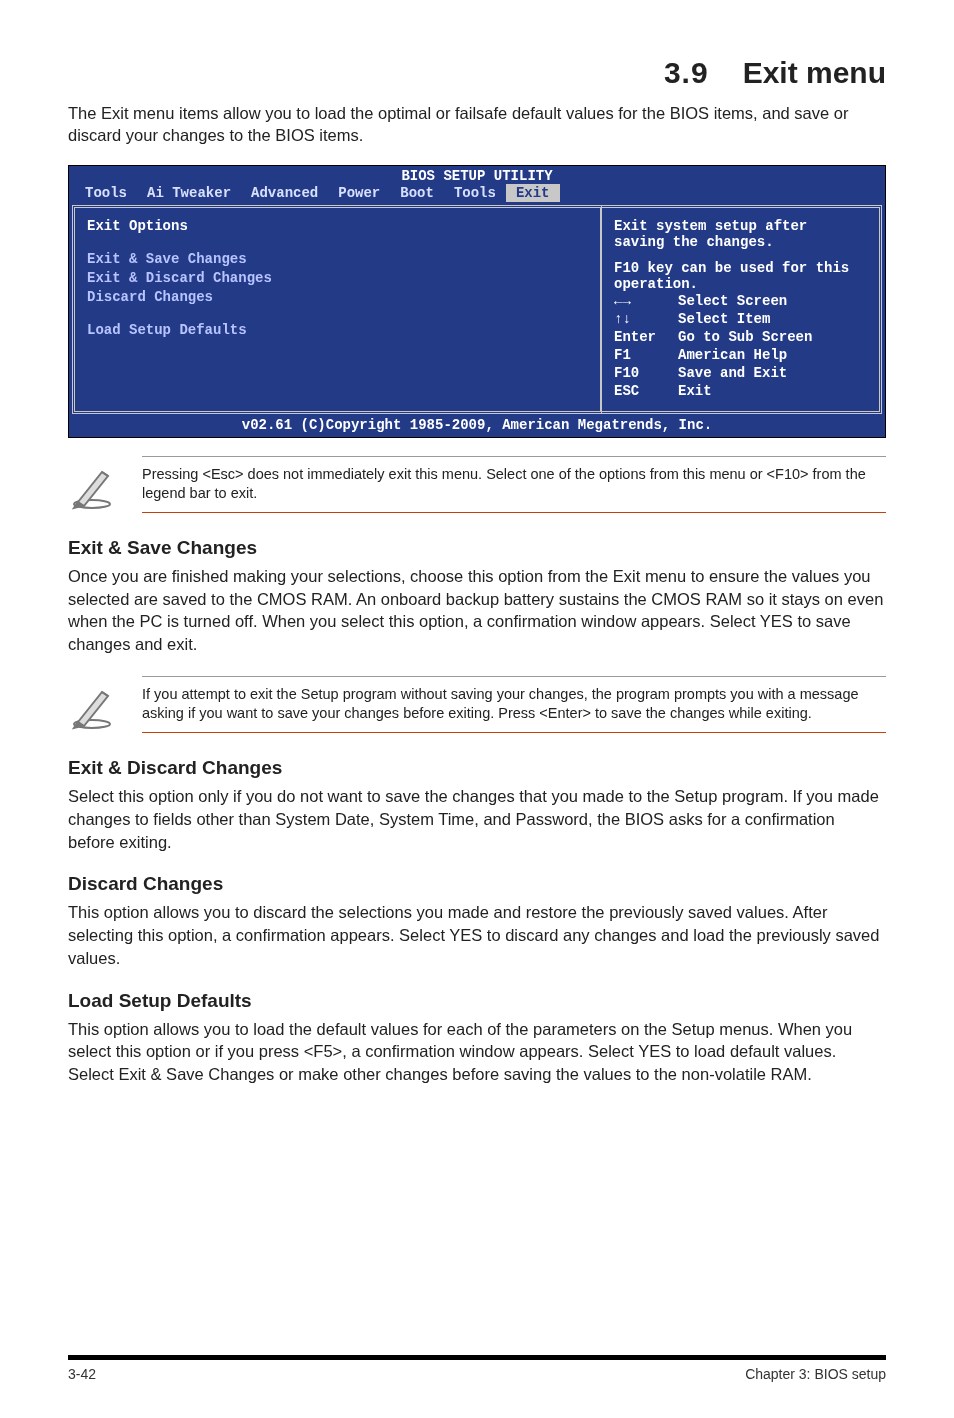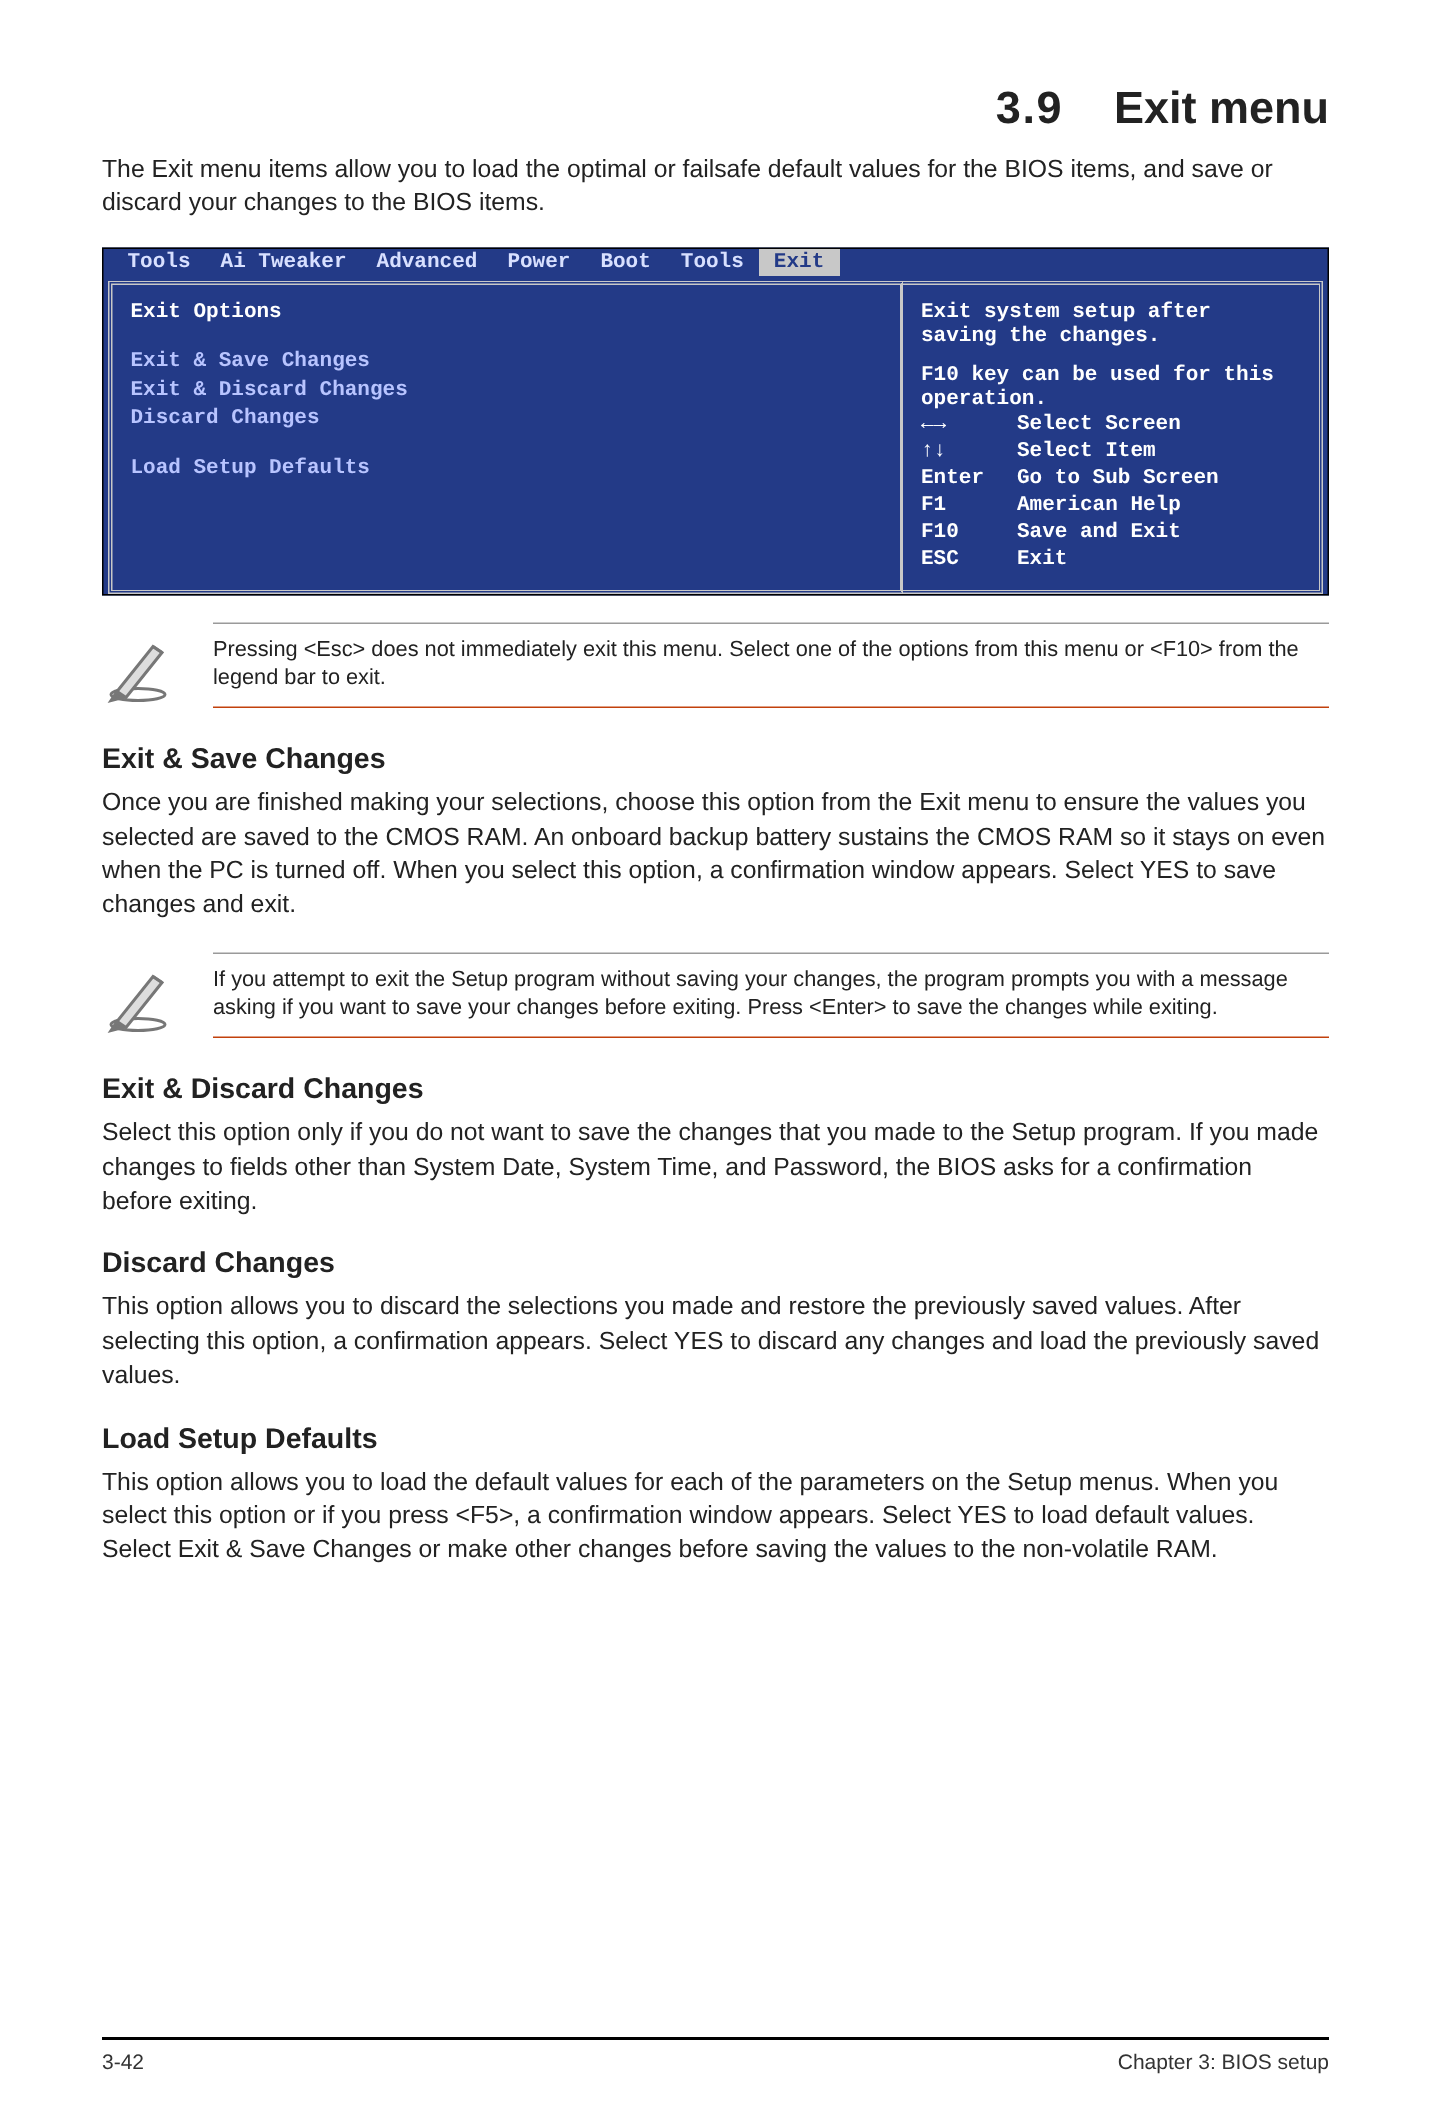--- a/index.html
+++ b/index.html
@@ -120,38 +120,39 @@
   }
   .para {
     font-size: 16.5px;
     line-height: 1.38;
     margin-bottom: 20px;
   }
 
   .footer {
     position: absolute;
     left: 68px; right: 68px; bottom: 36px;
-    border-top: 2px solid #000000;
+    border-top: 5px solid #000000;
     padding-top: 6px;
     display: flex;
     justify-content: space-between;
     font-size: 14px;
     color: #333;
   }
 </style>
 </head>
 <body>
 
 <div class="h1">
   <span class="secnum">3.9</span><span>Exit menu</span>
 </div>
 
 <p class="intro">The Exit menu items allow you to load the optimal or failsafe default values for the BIOS items, and save or discard your changes to the BIOS items.</p>
 
 <div class="bios">
+  <div class="bios-title">BIOS SETUP UTILITY</div>
   <div class="bios-tabs">
     <div class="bios-tab">Tools</div>
     <div class="bios-tab">Ai Tweaker</div>
     <div class="bios-tab">Advanced</div>
     <div class="bios-tab">Power</div>
     <div class="bios-tab">Boot</div>
     <div class="bios-tab">Tools</div>
     <div class="bios-tab active">Exit</div>
   </div>
   <div class="bios-body">
@@ -191,20 +192,21 @@
             <span class="key">F10</span>
             <span>Save and Exit</span>
           </div>
         <div class="row">
             <span class="key">ESC</span>
             <span>Exit</span>
           </div>
       </div>
     </div>
   </div>
+  <div class="bios-footer">v02.61 (C)Copyright 1985-2009, American Megatrends, Inc.</div>
 </div>
 
 <div class="note">
   <div class="pen-icon">
     <svg viewBox="0 0 48 48">
         <g fill="none" stroke="#777" stroke-width="2">
           <ellipse cx="24" cy="42" rx="18" ry="4"></ellipse>
           <path d="M10 40 L34 10 L40 14 L16 44 Z" fill="#ddd"></path>
           <path d="M34 10 L40 14"></path>
           <path d="M10 40 L6 46 L14 44 Z" fill="#777"></path>

